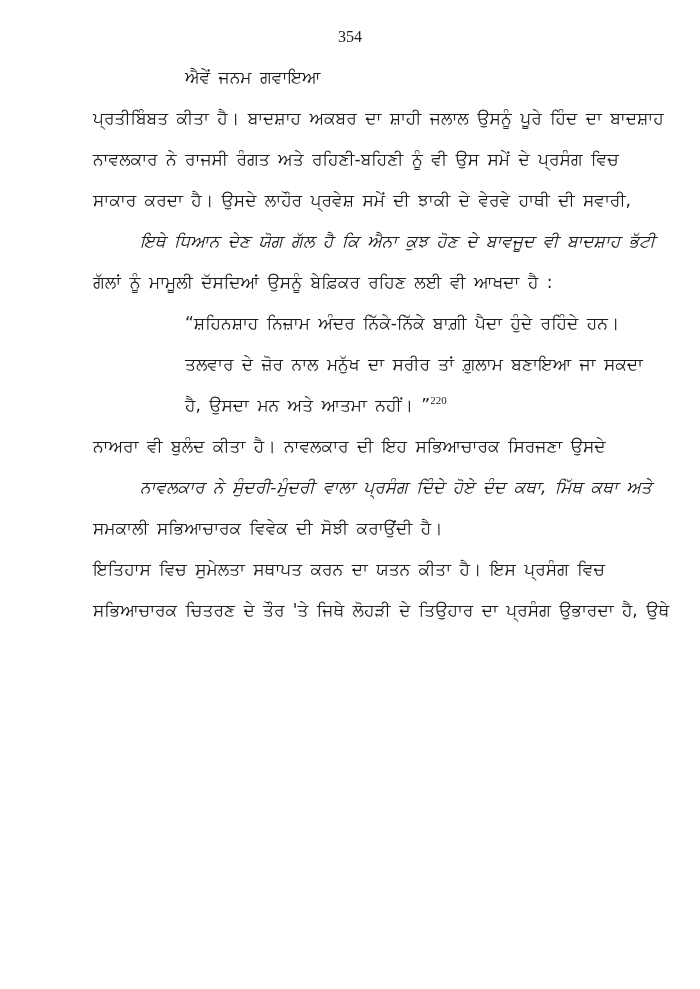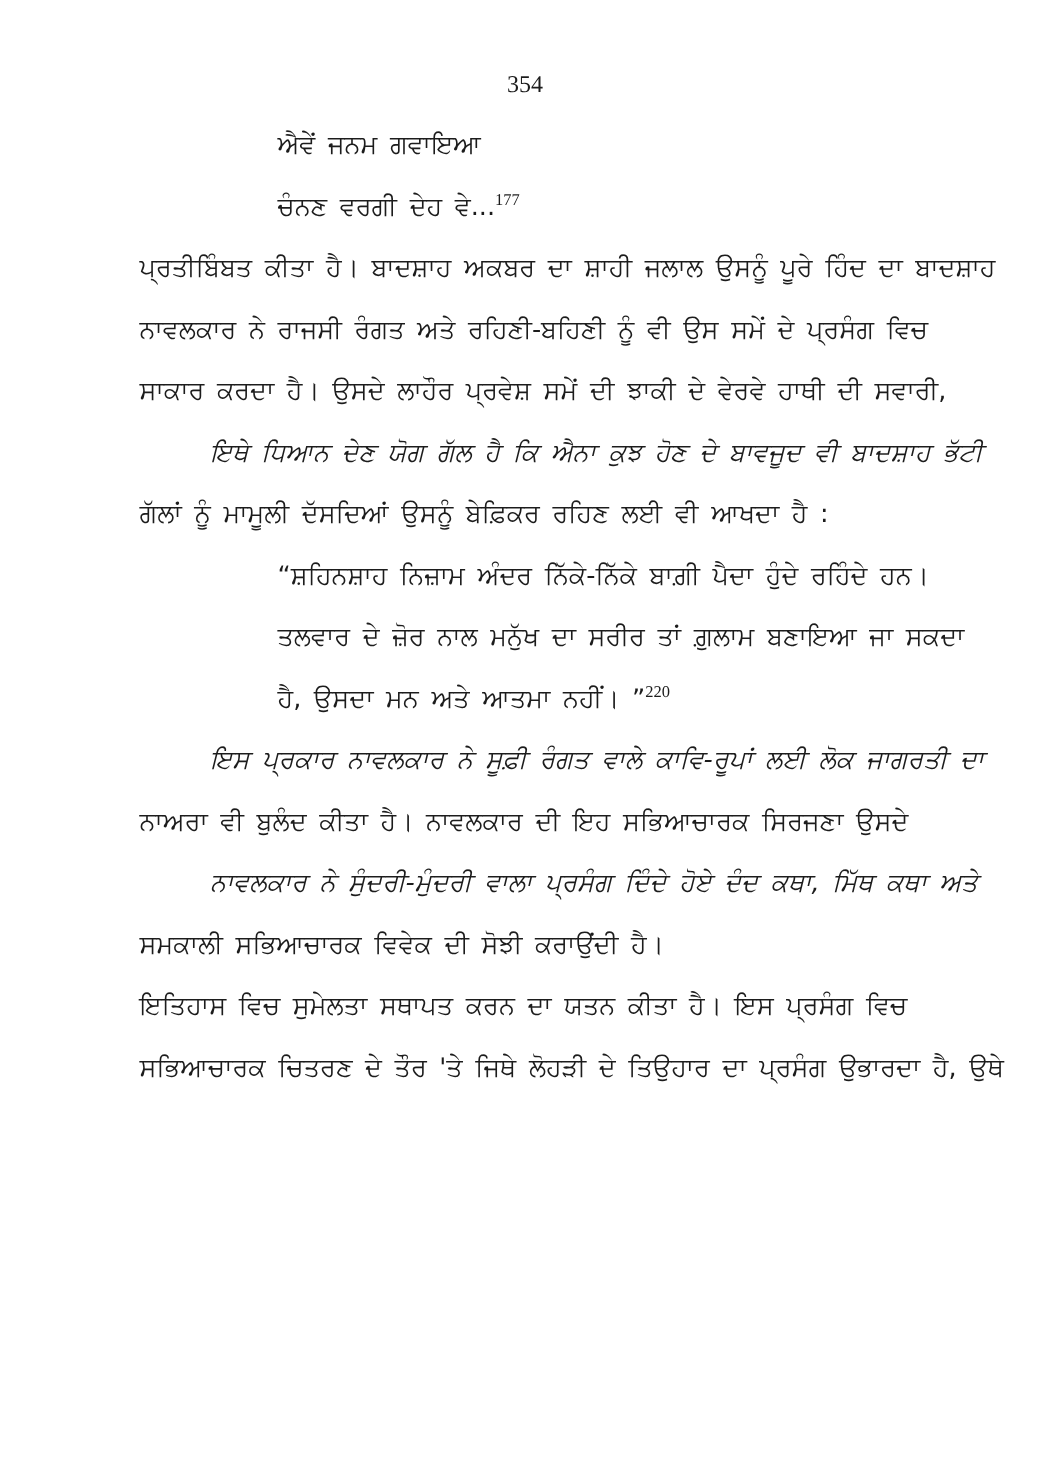--- a/index.html
+++ b/index.html
@@ -11,21 +11,21 @@
     width: 700px;
     height: 989px;
     overflow: hidden;
     font-family: "DejaVu Sans", sans-serif;
     color: #1c1c1c;
   }
   .page {
     box-sizing: border-box;
     width: 700px;
     height: 989px;
-    padding: 36px 40px 0 93px; 
+    padding: 16px 40px 0 93px; 
     background: #ffffff;
   }
   .line {
     line-height: 41px;
     height: 41px;
     white-space: nowrap;
     font-size: 17px;
     word-spacing: 3px;
   }
   .page-number {
@@ -55,23 +55,20 @@
 </head>
 <body>
 
 <div class="page">
 
   <div class="line page-number">354</div>
 
   <div class="line indented">
     <span>ਐਵੇਂ ਜਨਮ ਗਵਾਇਆ</span>
   </div>
-  <div class="line indented">
-    <span>ਚੰਨਣ ਵਰਗੀ ਦੇਹ ਵੇ...</span><sup class="fnref">177</sup>
-  </div>
 
   <div class="line">
     <span>ਪ੍ਰਤੀਬਿੰਬਤ ਕੀਤਾ ਹੈ। ਬਾਦਸ਼ਾਹ ਅਕਬਰ ਦਾ ਸ਼ਾਹੀ ਜਲਾਲ ਉਸਨੂੰ ਪੂਰੇ ਹਿੰਦ ਦਾ ਬਾਦਸ਼ਾਹ</span>
   </div>
   <div class="line">
     <span>ਨਾਵਲਕਾਰ ਨੇ ਰਾਜਸੀ ਰੰਗਤ ਅਤੇ ਰਹਿਣੀ-ਬਹਿਣੀ ਨੂੰ ਵੀ ਉਸ ਸਮੇਂ ਦੇ ਪ੍ਰਸੰਗ ਵਿਚ</span>
   </div>
   <div class="line">
     <span>ਸਾਕਾਰ ਕਰਦਾ ਹੈ। ਉਸਦੇ ਲਾਹੌਰ ਪ੍ਰਵੇਸ਼ ਸਮੇਂ ਦੀ ਝਾਕੀ ਦੇ ਵੇਰਵੇ ਹਾਥੀ ਦੀ ਸਵਾਰੀ,</span>
   </div>
@@ -86,23 +83,20 @@
   <div class="line indented">
     <span>“ਸ਼ਹਿਨਸ਼ਾਹ ਨਿਜ਼ਾਮ ਅੰਦਰ ਨਿੱਕੇ-ਨਿੱਕੇ ਬਾਗ਼ੀ ਪੈਦਾ ਹੁੰਦੇ ਰਹਿੰਦੇ ਹਨ।</span>
   </div>
   <div class="line indented">
     <span>ਤਲਵਾਰ ਦੇ ਜ਼ੋਰ ਨਾਲ ਮਨੁੱਖ ਦਾ ਸਰੀਰ ਤਾਂ ਗ਼ੁਲਾਮ ਬਣਾਇਆ ਜਾ ਸਕਦਾ</span>
   </div>
   <div class="line indented">
     <span>ਹੈ, ਉਸਦਾ ਮਨ ਅਤੇ ਆਤਮਾ ਨਹੀਂ। ”</span><sup class="fnref">220</sup>
   </div>
 
-  <div class="line para-first">
-    <span>ਇਸ ਪ੍ਰਕਾਰ ਨਾਵਲਕਾਰ ਨੇ ਸੂਫ਼ੀ ਰੰਗਤ ਵਾਲੇ ਕਾਵਿ-ਰੂਪਾਂ ਲਈ ਲੋਕ ਜਾਗਰਤੀ ਦਾ</span>
-  </div>
   <div class="line">
     <span>ਨਾਅਰਾ ਵੀ ਬੁਲੰਦ ਕੀਤਾ ਹੈ। ਨਾਵਲਕਾਰ ਦੀ ਇਹ ਸਭਿਆਚਾਰਕ ਸਿਰਜਣਾ ਉਸਦੇ</span>
   </div>
   <div class="line para-first">
     <span>ਨਾਵਲਕਾਰ ਨੇ ਸੁੰਦਰੀ-ਮੁੰਦਰੀ ਵਾਲਾ ਪ੍ਰਸੰਗ ਦਿੰਦੇ ਹੋਏ ਦੰਦ ਕਥਾ, ਮਿੱਥ ਕਥਾ ਅਤੇ</span>
   </div>
 
   <div class="line">
     <span>ਸਮਕਾਲੀ ਸਭਿਆਚਾਰਕ ਵਿਵੇਕ ਦੀ ਸੋਝੀ ਕਰਾਉਂਦੀ ਹੈ।</span>
   </div>

